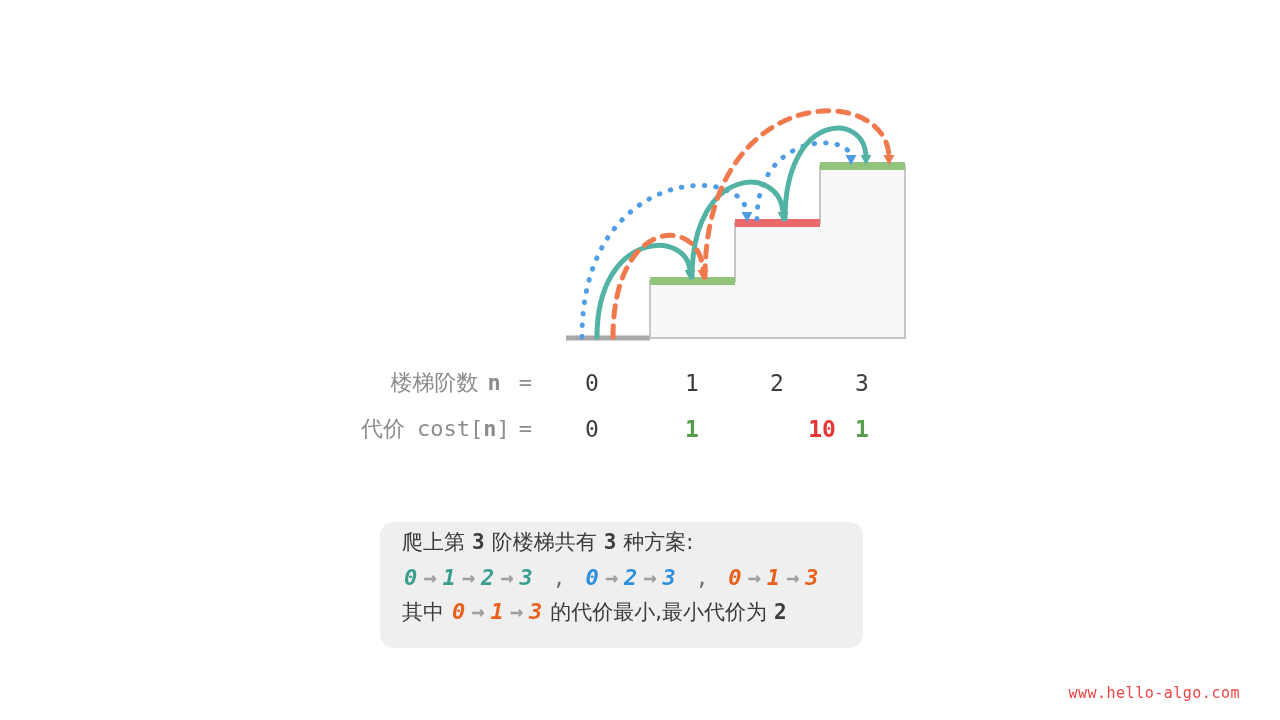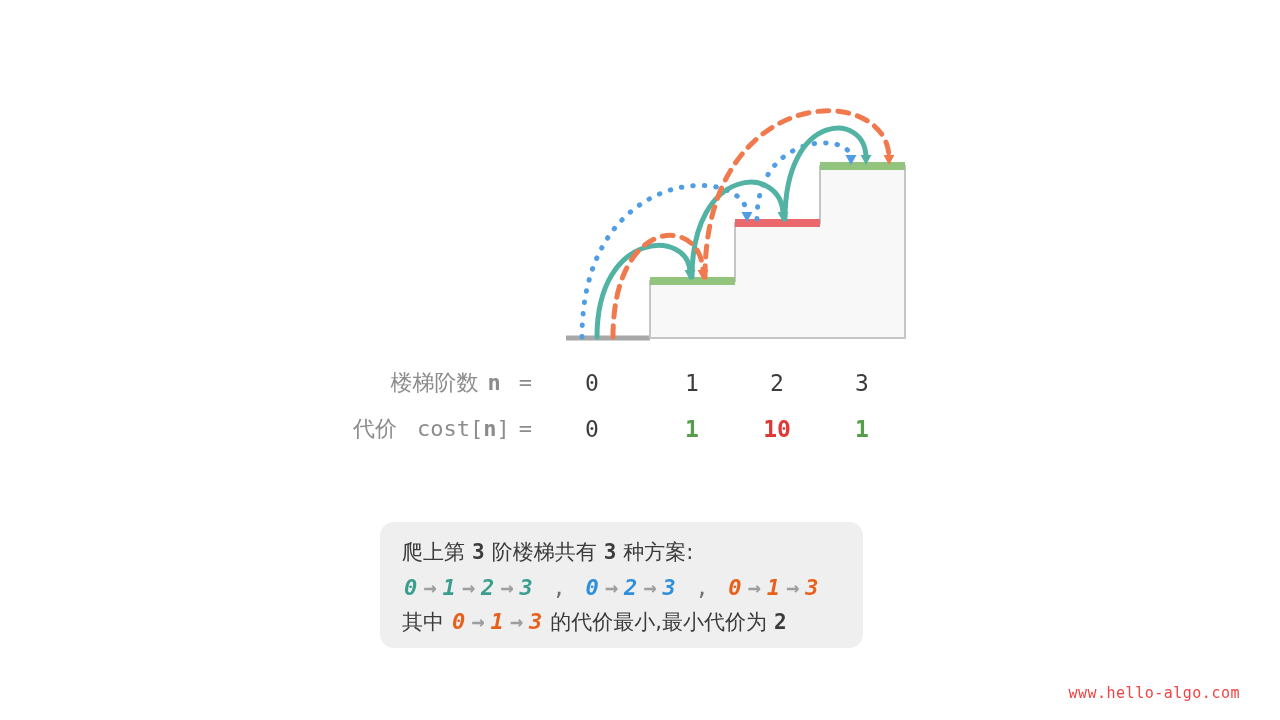--- a/index.html
+++ b/index.html
@@ -9,37 +9,37 @@
     border-radius:28px;
   }
   svg.diagram{position:absolute;left:0;top:0;}
 
   
   .row-label{
     position:absolute;right:748px;white-space:nowrap;
     color:#8c8c8c;font-size:22px;line-height:26px;text-align:right;
   }
   .row-label .var{font-family:"DejaVu Sans Mono","Liberation Mono",monospace;font-weight:bold;margin:0 9px;}
-  .row-label .code{font-family:"DejaVu Sans Mono","Liberation Mono",monospace;margin-left:20px;}
+  .row-label .code{font-family:"DejaVu Sans Mono","Liberation Mono",monospace;margin-left:12px;}
   .row-label .code b{font-weight:bold;}
   .row-label .eq{font-family:"DejaVu Sans Mono","Liberation Mono",monospace;margin-left:9px;}
   .cell{
     position:absolute;transform:translateX(-50%);white-space:nowrap;
     font-family:"DejaVu Sans Mono","Liberation Mono",monospace;
     font-size:23px;line-height:26px;color:#3c3c3c;text-align:center;
   }
   .cell.bold{font-weight:bold;}
 
   
   .note-box{
     position:absolute;left:380px;top:522px;width:483px;height:126px;
     background:#efefef;border-radius:14px;box-sizing:border-box;
   }
   .note-line{margin:0 0 0 22px;font-size:21px;line-height:30px;color:#3b3b3b;white-space:nowrap;}
-  .note-line.first{margin-top:15px;}
+  .note-line.first{margin-top:5px;}
   .note-line.seqline{margin-top:6px;margin-left:24px;}
   .note-line.last{margin-top:4px;}
   .num-inline{font-family:"DejaVu Sans Mono","Liberation Mono",monospace;font-weight:bold;margin:0 7px;}
   .seq{font-family:"DejaVu Sans Mono","Liberation Mono",monospace;font-weight:bold;font-size:22px;font-style:italic;}
   .seq .a{color:#9e9e9e;margin:0 6px;}
   .sep{font-family:"DejaVu Sans Mono","Liberation Mono",monospace;color:#6f6f6f;margin:0 20px;}
   .seq-mid{margin:0 8px;text-align:center;}
 
   
   .watermark{
@@ -87,21 +87,21 @@
   <div class="cell" style="left:592px;top:370px;">0</div>
   <div class="cell" style="left:692px;top:370px;">1</div>
   <div class="cell" style="left:777px;top:370px;">2</div>
   <div class="cell" style="left:862px;top:370px;">3</div>
 
   <div class="row-label" style="top:416px;">
     <span>代价</span><span class="code"><span>cost[</span><b>n</b><span>]</span></span><span class="eq">=</span>
   </div>
   <div class="cell" style="left:592px;top:416px;">0</div>
   <div class="cell bold" style="left: 692px; top: 416px; color: rgb(86, 158, 76);">1</div>
-  <div class="cell bold" style="left: 777px; top: 416px; color: rgb(226, 55, 52);">10</div>
+  <div class="cell bold" style="left: 822px; top: 416px; color: rgb(226, 55, 52);">10</div>
   <div class="cell bold" style="left: 862px; top: 416px; color: rgb(86, 158, 76);">1</div>
 
   <div class="note-box">
     <div class="note-line first">
       <span>爬上第</span><span class="num-inline">3</span><span>阶楼梯共有</span><span class="num-inline">3</span><span>种方案:</span>
     </div>
     <div class="note-line seqline">
       <span class="seq"><span style="color: rgb(58, 158, 142);">0</span><span class="a">→</span><span style="color: rgb(58, 158, 142);">1</span><span class="a">→</span><span style="color: rgb(58, 158, 142);">2</span><span class="a">→</span><span style="color: rgb(58, 158, 142);">3</span></span><span class="sep">,</span><span class="seq"><span style="color: rgb(46, 143, 221);">0</span><span class="a">→</span><span style="color: rgb(46, 143, 221);">2</span><span class="a">→</span><span style="color: rgb(46, 143, 221);">3</span></span><span class="sep">,</span><span class="seq"><span style="color: rgb(232, 97, 28);">0</span><span class="a">→</span><span style="color: rgb(232, 97, 28);">1</span><span class="a">→</span><span style="color: rgb(232, 97, 28);">3</span></span>
     </div>
     <div class="note-line last">

